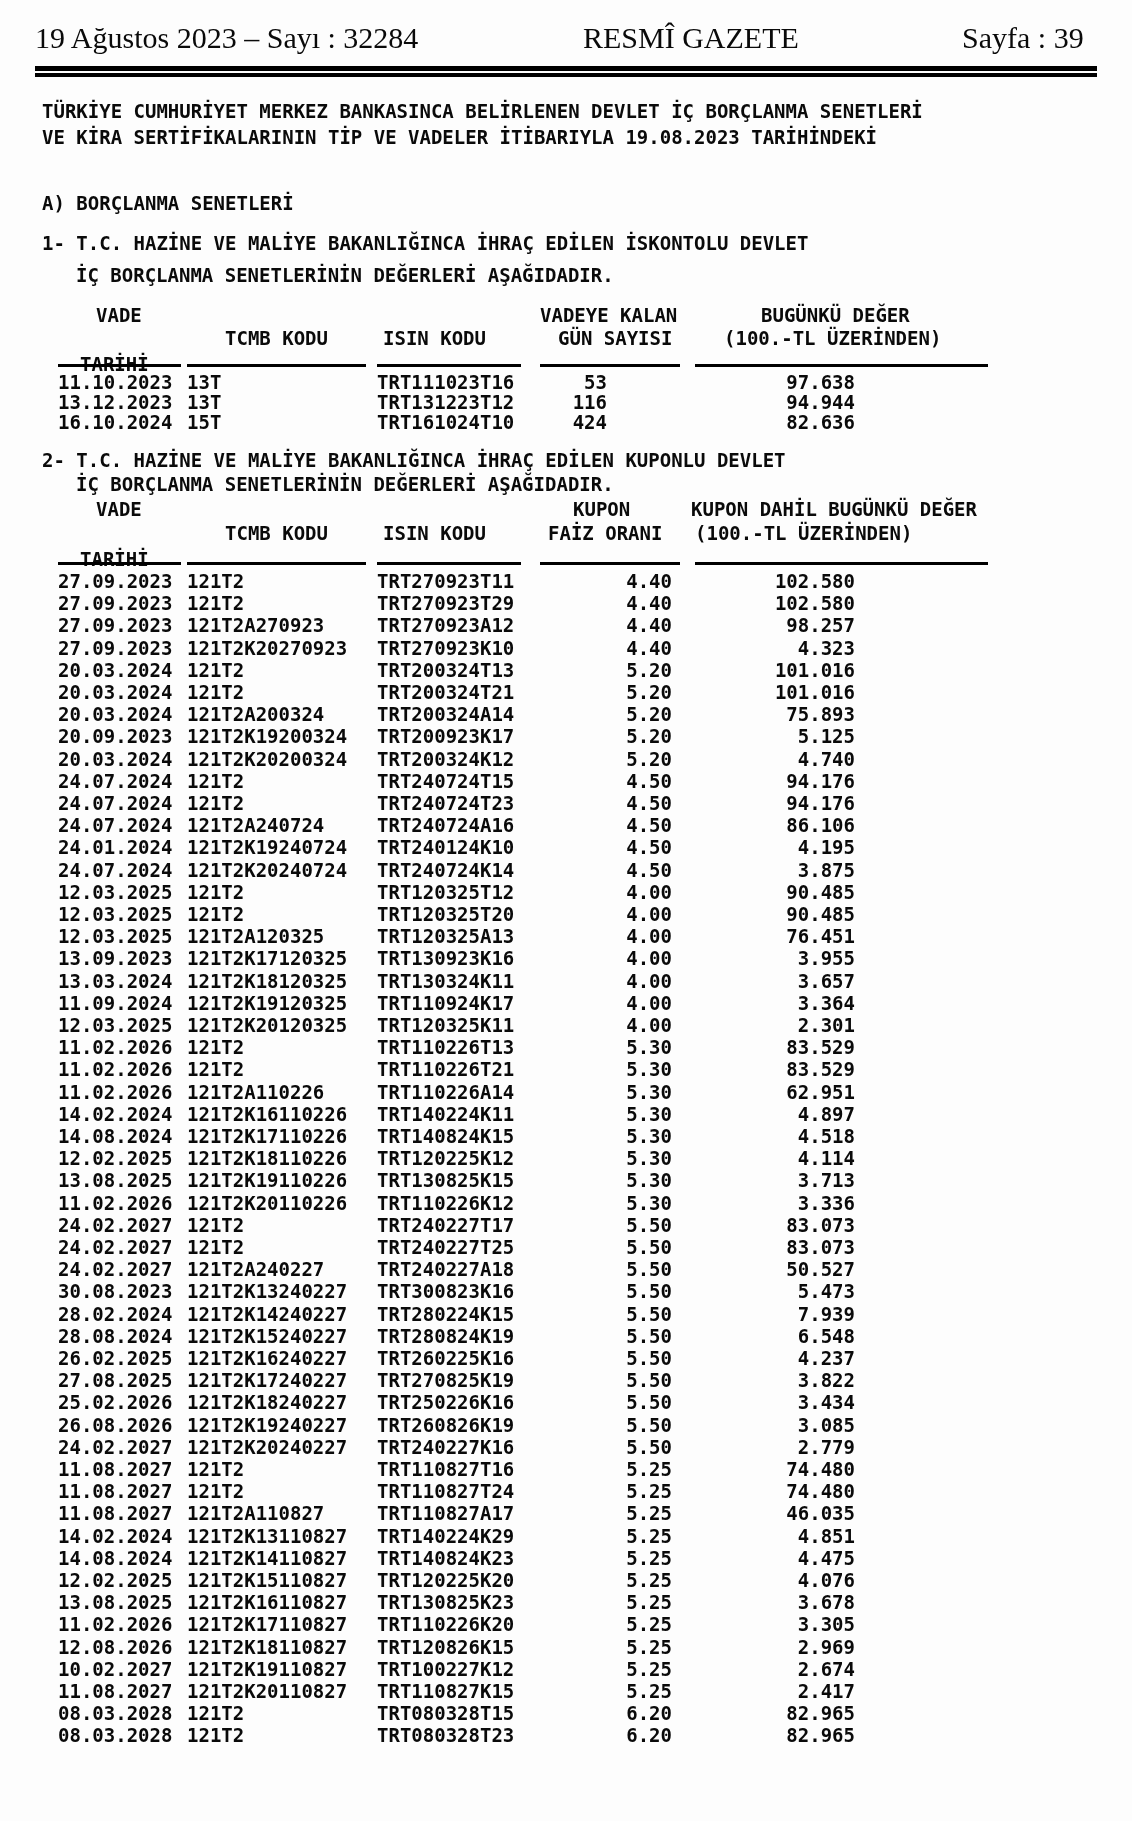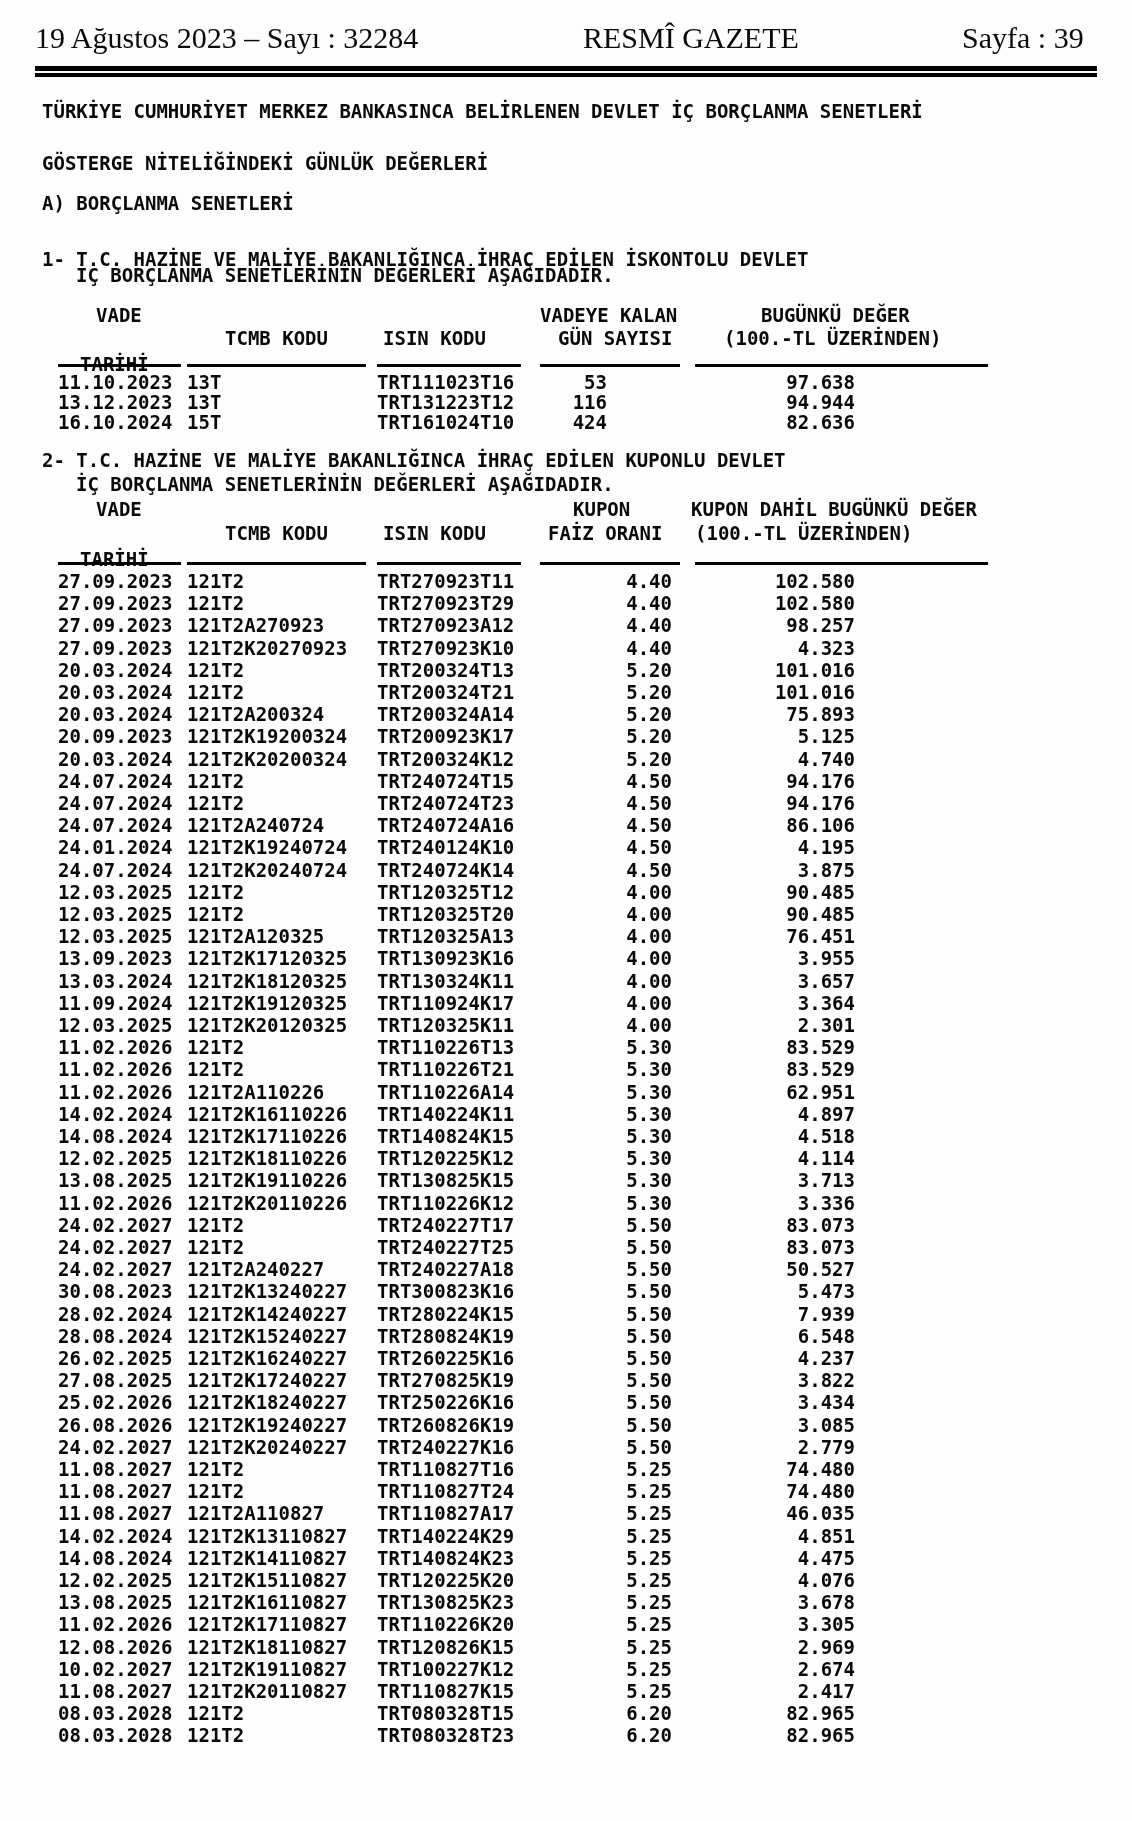--- a/index.html
+++ b/index.html
@@ -21,21 +21,21 @@
   .mastrule{position:absolute;left:35px;width:1062px;background:#000;}
   #mastrule-1{top:66px;height:5px;}
   #mastrule-2{top:73px;height:4px;}
   
   .tw{font-size:19px;line-height:22px;}
   #title-l1{left:42px;top:100px;}
   #title-l2{left:42px;top:126px;}
   #title-l3{left:42px;top:152px;}
   #section-a{left:42px;top:192px;}
   
-  #t1-intro-0{left:42px;top:248px;}
+  #t1-intro-0{left:42px;top:232px;}
   #t1-intro-1{left:76px;top:264px;}
   #t1-intro-2{left:76px;top:288px;}
   #t2-intro-0{left:42px;top:449px;}
   #t2-intro-1{left:76px;top:473px;}
   
   .h-vade{left:96px;}
   .h-tarihi{left:80px;margin-top:26px;}
   .h-tcmb{left:225px;}
   .h-isin{left:383px;}
   .h-col4-t1{left:540px;} .h-col5-t1{left:761px;}
@@ -69,21 +69,21 @@
 
 <div id="page">
 
   <div class="abs mast" id="mast-left">19 Ağustos 2023 – Sayı : 32284</div>
   <div class="abs mast" id="mast-center">RESMÎ GAZETE</div>
   <div class="abs mast" id="mast-right">Sayfa : 39</div>
   <div class="mastrule" id="mastrule-1"></div>
   <div class="mastrule" id="mastrule-2"></div>
 
   <div class="abs tw" id="title-l1">TÜRKİYE CUMHURİYET MERKEZ BANKASINCA BELİRLENEN DEVLET İÇ BORÇLANMA SENETLERİ</div>
-  <div class="abs tw" id="title-l3">GÖSTERGE NİTELİĞİNDEKİ GÜNLÜK DEĞERLERİ</div>
+  <div class="abs tw" id="title-l2">VE KİRA SERTİFİKALARININ TİP VE VADELER İTİBARIYLA 19.08.2023 TARİHİNDEKİ</div>
 
   <div class="abs tw" id="section-a">A) BORÇLANMA SENETLERİ</div>
 
   <div class="abs tw" id="t1-intro-0">1- T.C. HAZİNE VE MALİYE BAKANLIĞINCA İHRAÇ EDİLEN İSKONTOLU DEVLET</div>
   <div class="abs tw" id="t1-intro-1">İÇ BORÇLANMA SENETLERİNİN DEĞERLERİ AŞAĞIDADIR.</div>
 
   <div class="abs tw h-vade" style="top:304px">VADE</div>
   <div class="abs tw h-col4-t1" style="top:304px">VADEYE KALAN</div>
   <div class="abs tw h-col5-t1" style="top:304px">BUGÜNKÜ DEĞER</div>
   <div class="abs tw h-tarihi" style="top:327px">TARİHİ</div>

